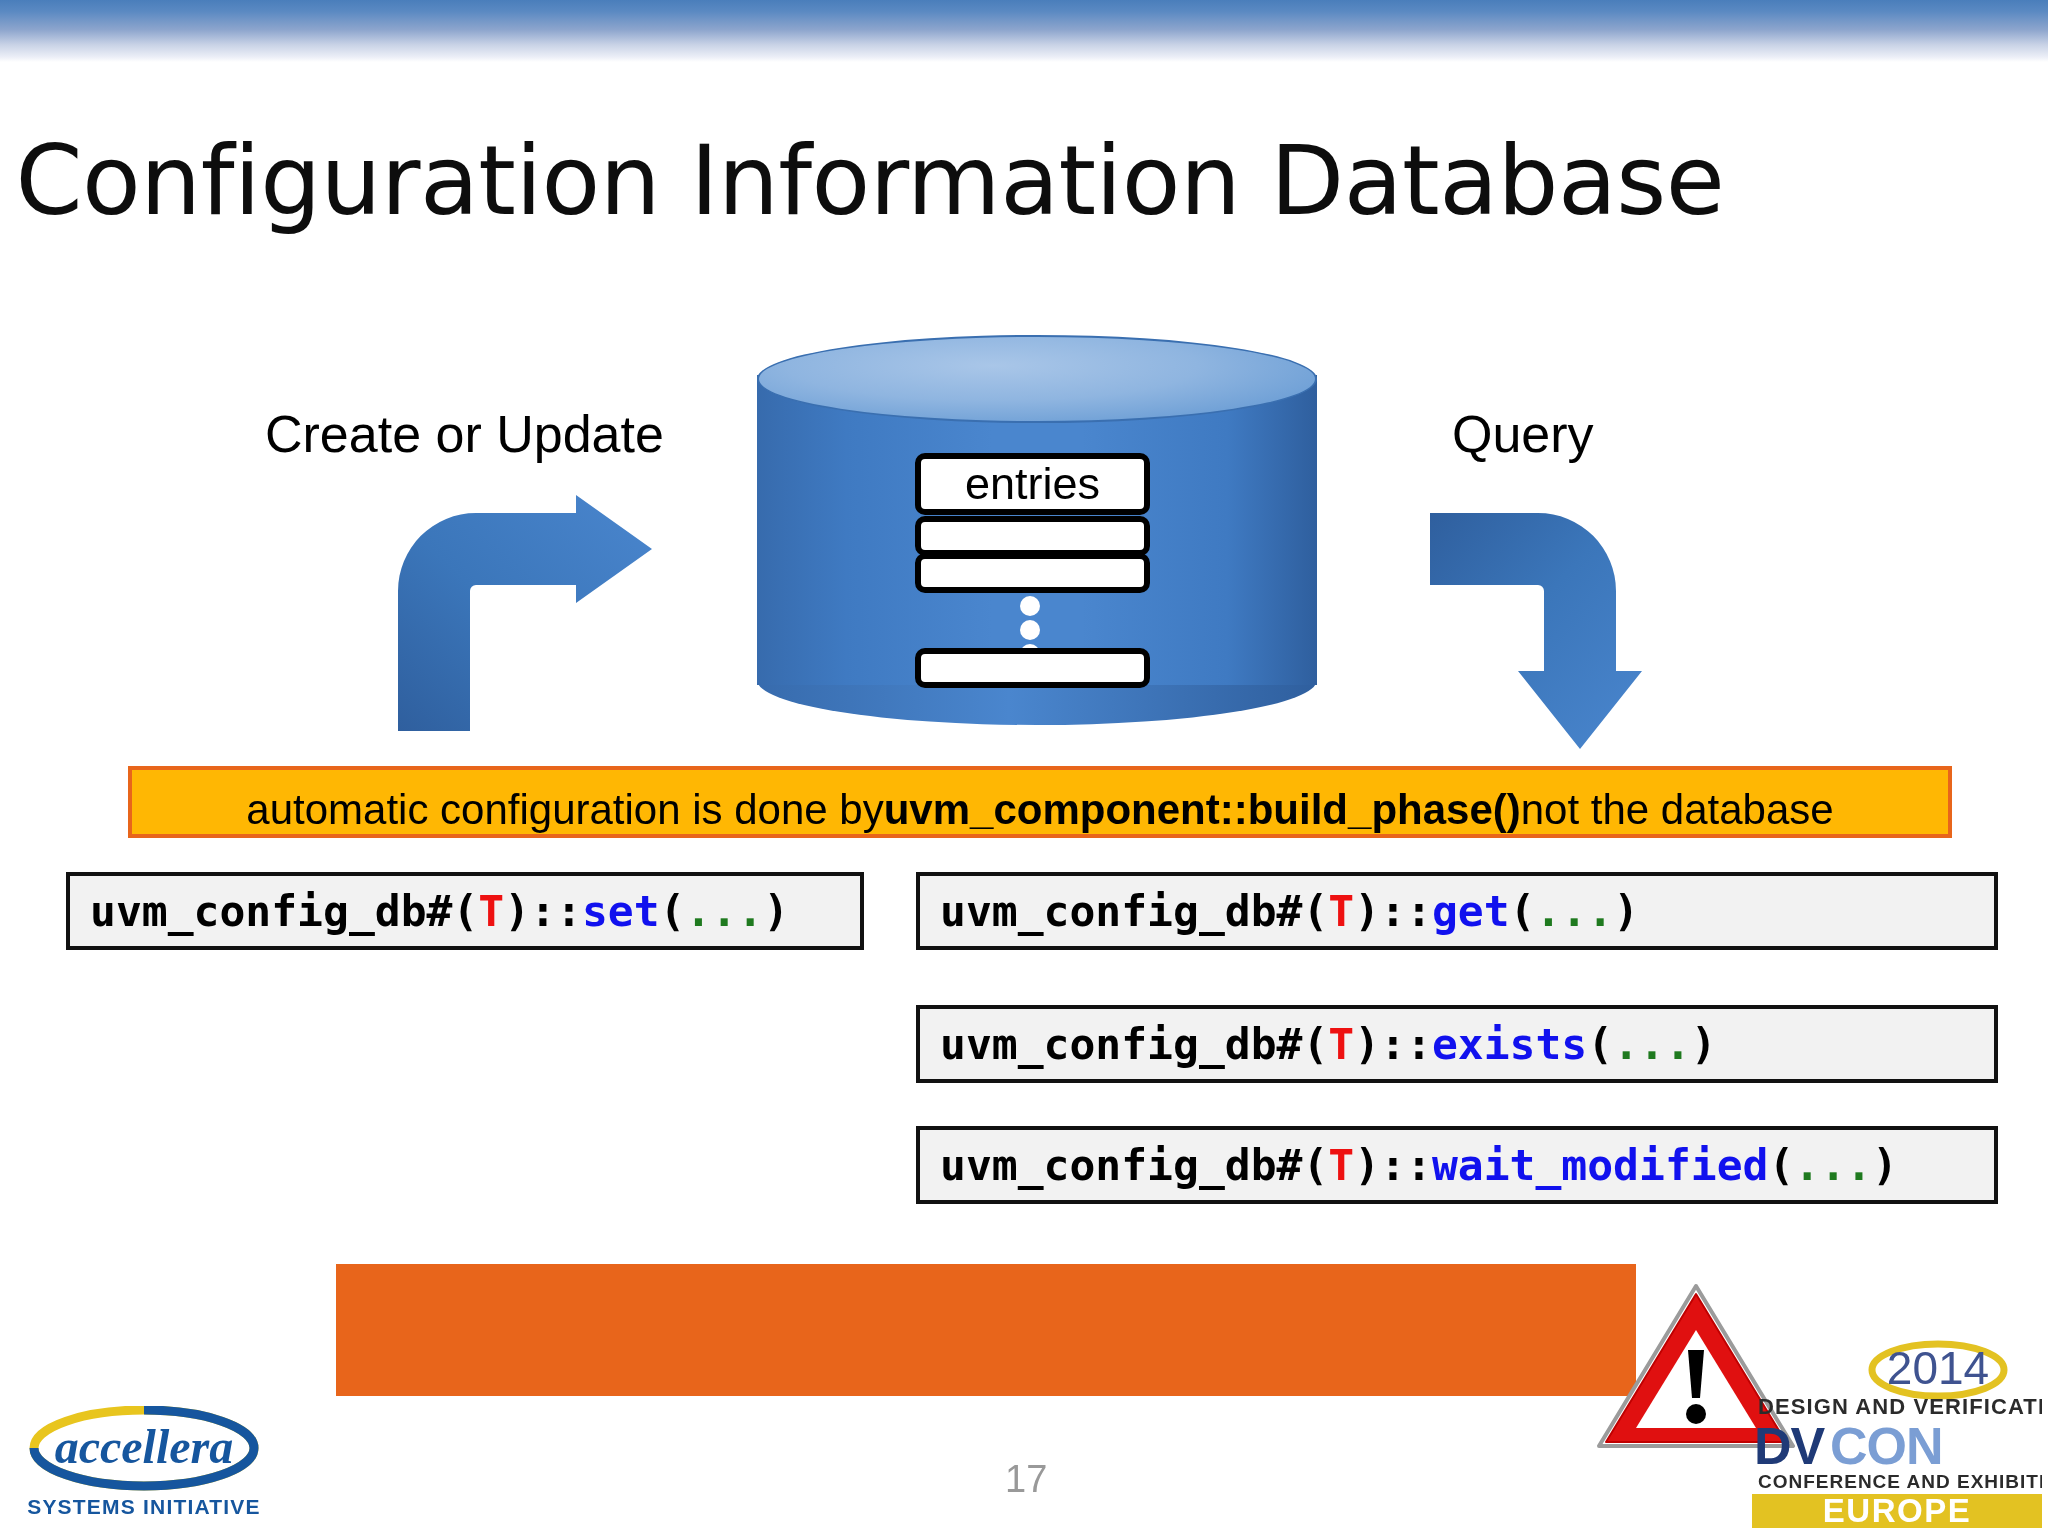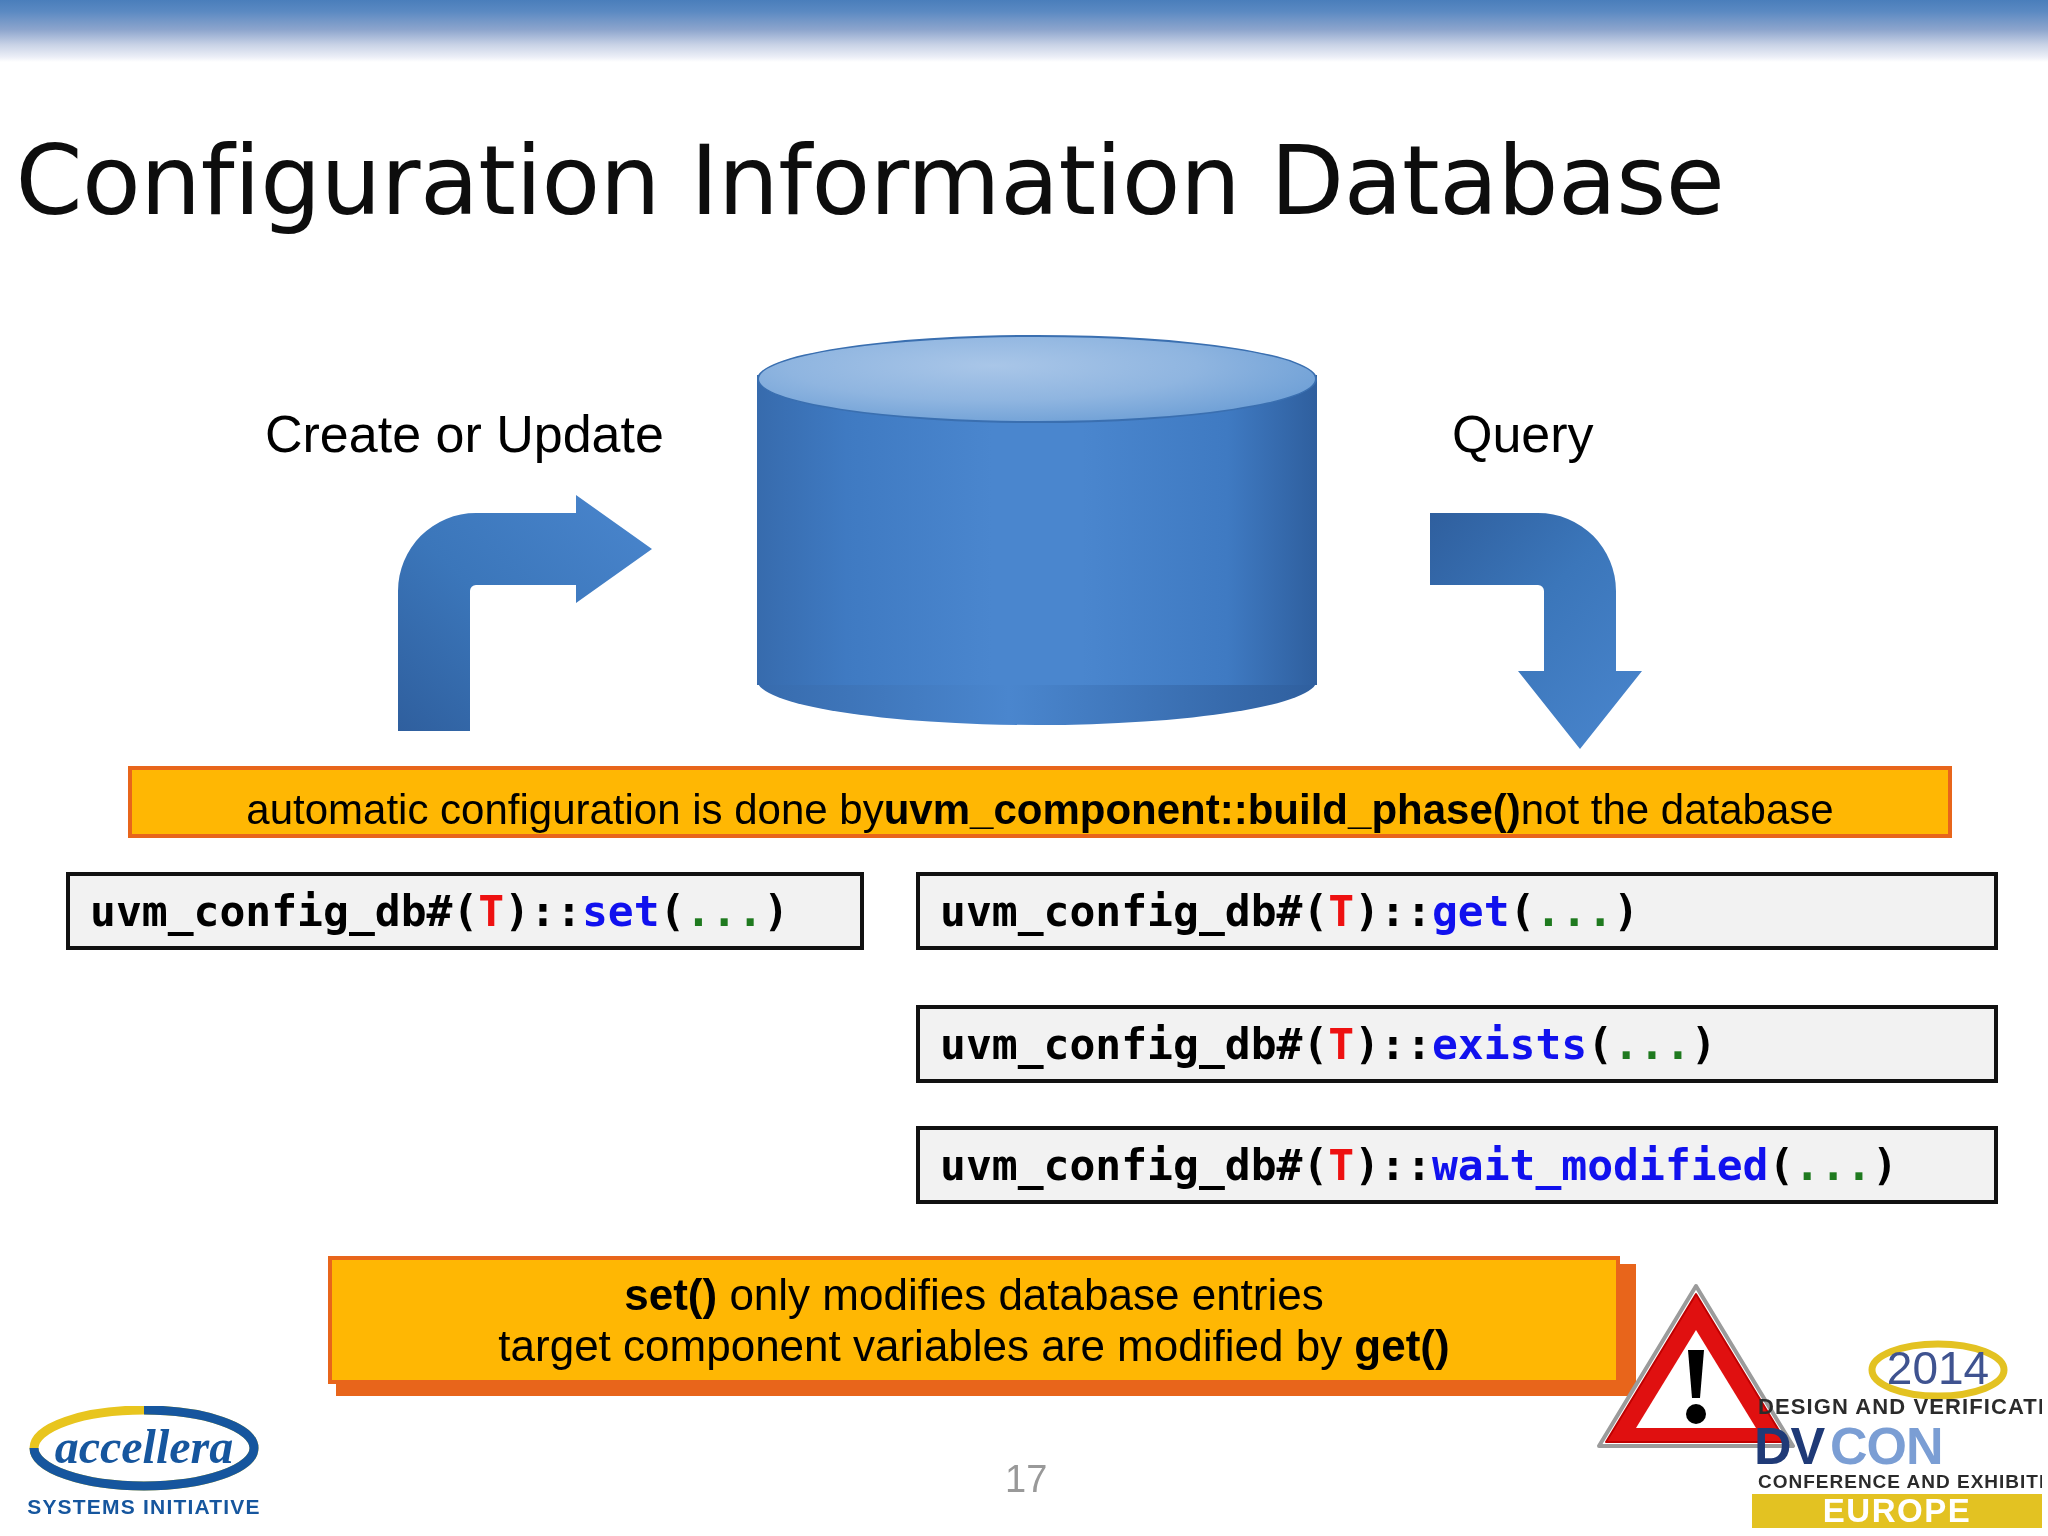--- a/index.html
+++ b/index.html
@@ -200,20 +200,31 @@
       <path d="M8 236 L8 96 A78 78 0 0 1 86 18 L186 18 L186 0 L262 54 L186 108 L186 90 L86 90 A6 6 0 0 0 80 96 L80 236 Z" fill="url(#agL)"></path>
     </svg>
   </div>
 
   <div class="cyl">
     <div class="cyl-bottom"></div>
     <div class="cyl-body"></div>
     <div class="cyl-top"></div>
   </div>
 
+  <div class="entries">
+    <div class="ent-box labelled">entries</div>
+    <div class="ent-box b2"></div>
+    <div class="ent-box b3"></div>
+    <div class="ent-dots">
+      <i></i>
+        <i></i>
+        <i></i>
+    </div>
+    <div class="ent-box b4"></div>
+  </div>
 
   <div class="arrow-right">
     <svg width="270" height="260" viewBox="0 0 270 260" xmlns="http://www.w3.org/2000/svg">
       <defs>
         <linearGradient id="agR" x1="0" y1="0" x2="1" y2="1">
           <stop offset="0%" stop-color="#2f5f9e"></stop>
           <stop offset="45%" stop-color="#3b76ba"></stop>
           <stop offset="100%" stop-color="#4a86ce"></stop>
         </linearGradient>
       </defs>
@@ -261,24 +272,20 @@
     <span>uvm_config_db#(</span>
       <span class="t">T</span>
       <span>)::</span>
       <span class="fn">wait_modified</span>
       <span>(</span>
       <span class="dots">...</span>
       <span>)</span>
   </div>
 
   <div class="warn-shadow"></div>
-  <div class="warn-box">
-    <div><b>set()</b><span> only modifies database entries</span></div>
-    <div><span>target component variables are modified by </span><b>get()</b></div>
-  </div>
 
   <div class="warn-tri">
     <svg width="200" height="168" viewBox="0 0 200 168" xmlns="http://www.w3.org/2000/svg">
       <path d="M100 4 L197 164 L3 164 Z" fill="#ffffff" stroke="#9b9b9b" stroke-width="4" stroke-linejoin="round"></path>
       <path d="M100 12 L190 160 L10 160 Z" fill="#e01010" stroke="#c00000" stroke-width="2" stroke-linejoin="round"></path>
       <path d="M100 48 L160 146 L40 146 Z" fill="#ffffff"></path>
       <path d="M92 68 L108 68 L104 116 L96 116 Z" fill="#000000"></path>
       <circle cx="100" cy="132" r="10" fill="#000000"></circle>
     </svg>
   </div>

